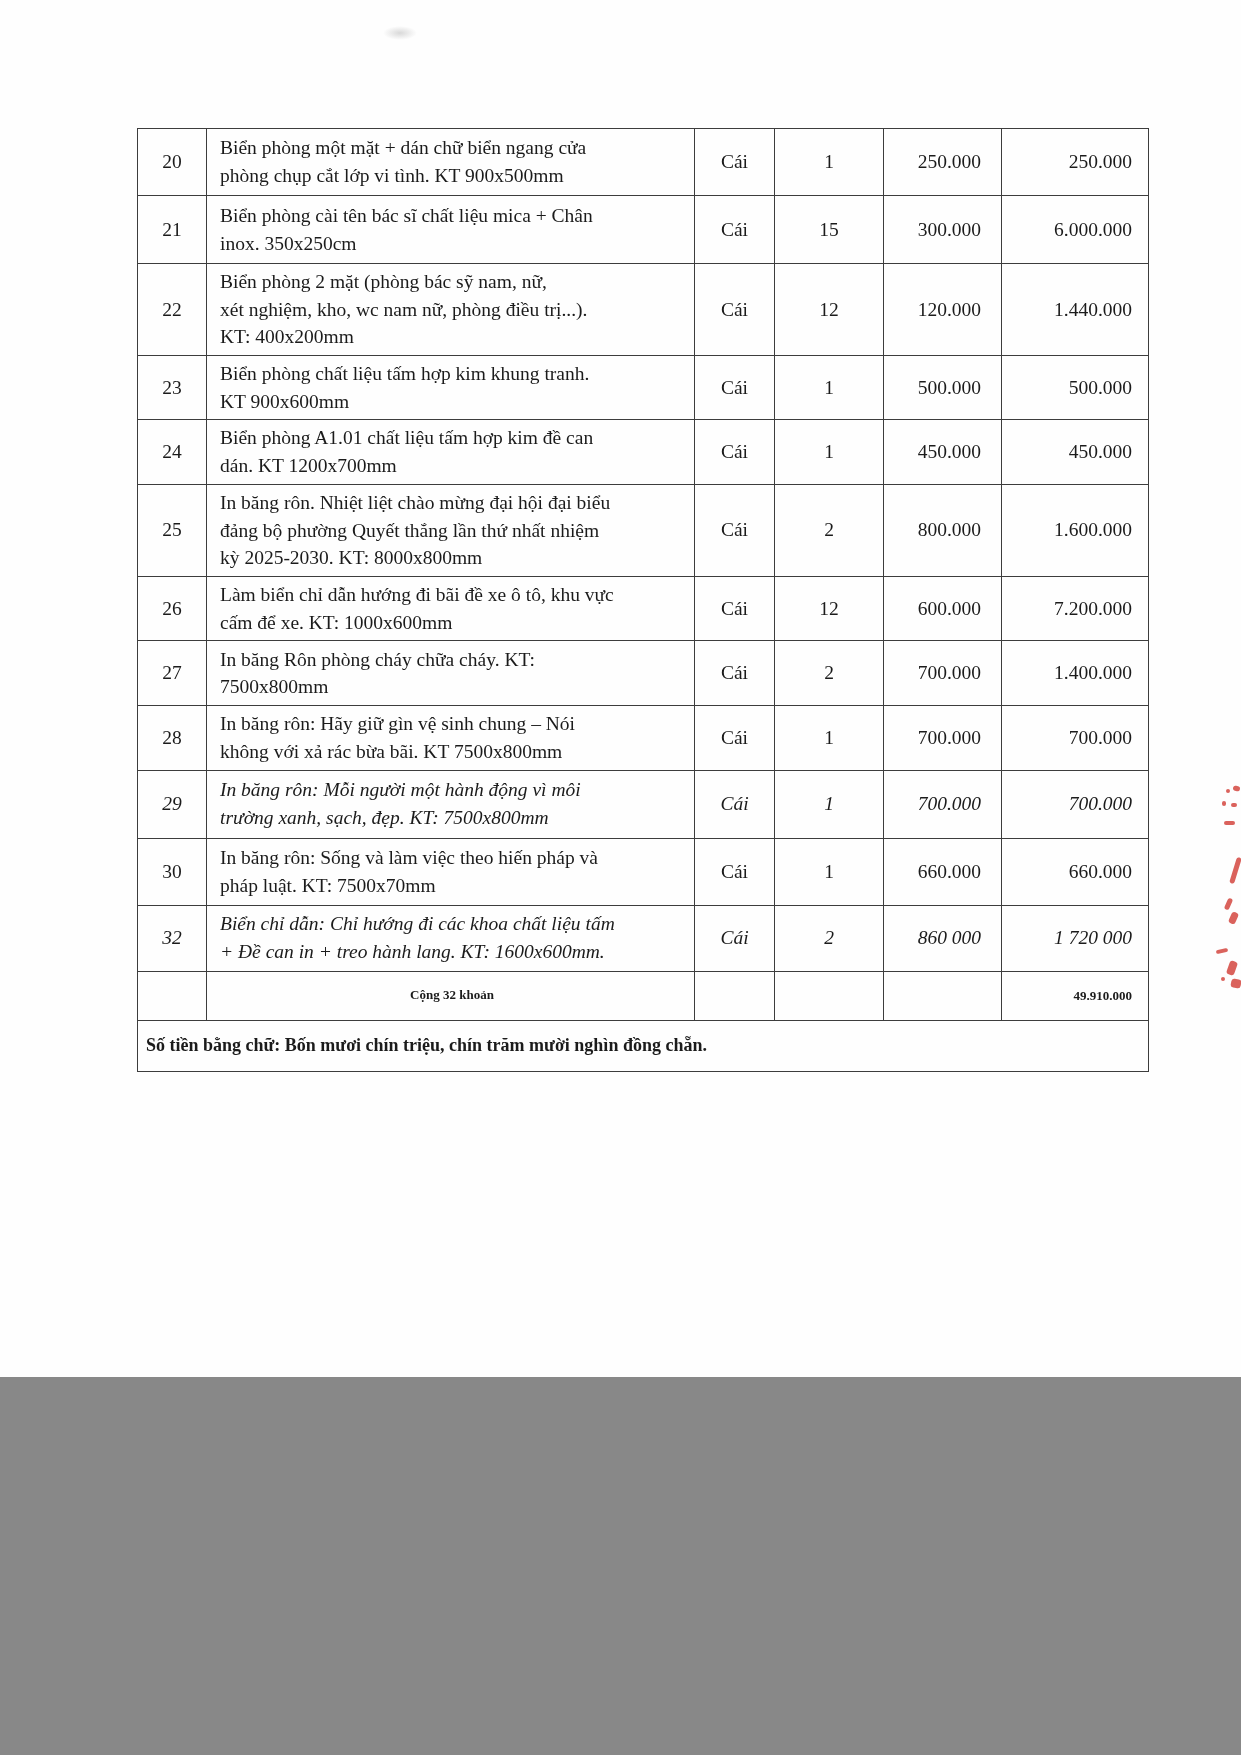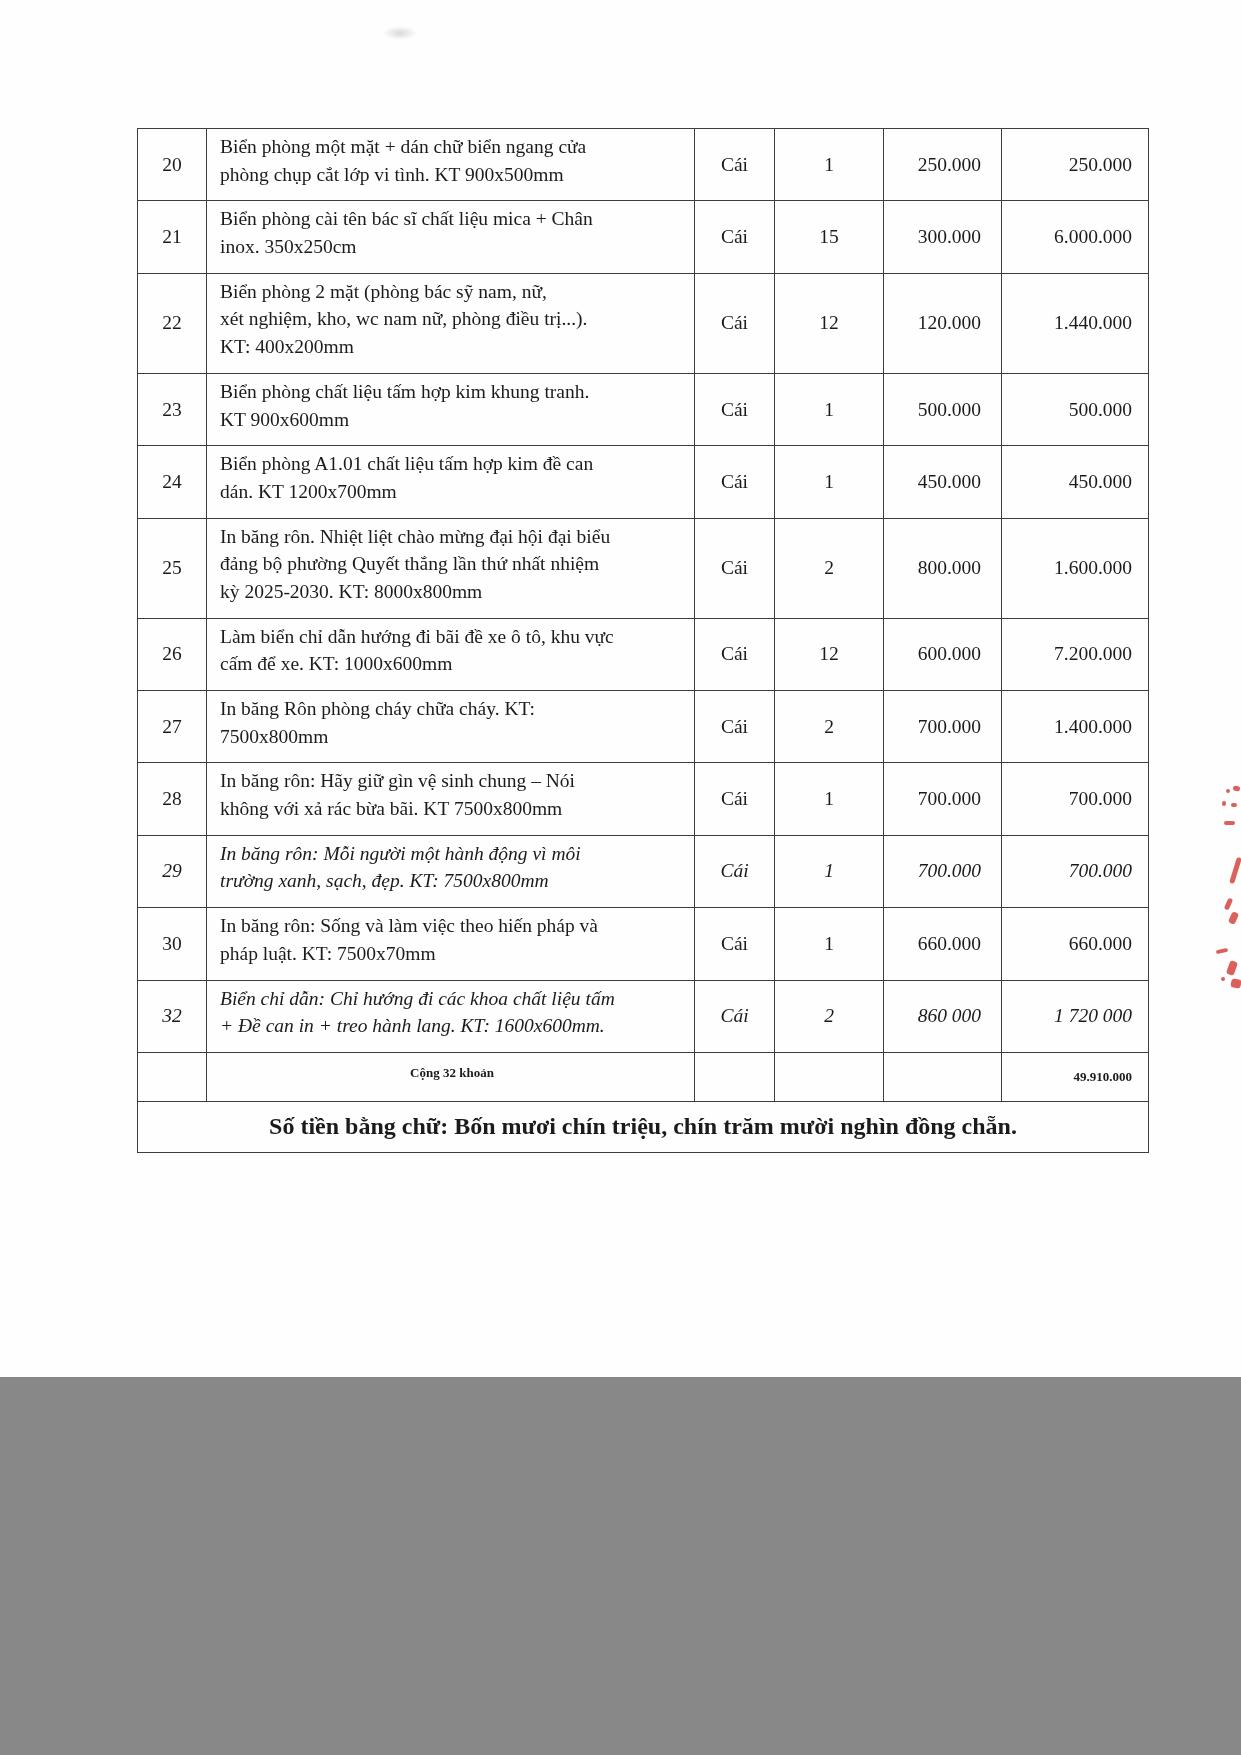--- a/index.html
+++ b/index.html
@@ -20,35 +20,34 @@
     table-layout:fixed;
   }
   table.items td{
     border:1.5px solid #3d3d3d;
     font-size:19.5px;
     vertical-align:middle;
     overflow:hidden;
   }
   .c-no{text-align:center;}
   .c-desc{
-    padding:4px 10px 12px 13px;
+    padding:4px 10px 4px 13px;
     white-space:pre-line;
     line-height:1.42;
     text-align:left;
   }
   .c-unit{text-align:center;}
   .c-qty{text-align:center;}
   .c-price{text-align:right;padding-right:20px;}
   .c-amount{text-align:right;padding-right:16px;}
   tr.total td{font-weight:bold;font-size:13px;}
   tr.total .c-desc{text-align:center;white-space:normal;}
   tr.words td{
     font-weight:bold;
-    font-size:24px;
-    text-align:center;
+    font-size:18px;
     padding:4px 8px;
   }
   .page-number{
     position:absolute;
     left:632px;top:1662px;
     font-size:24px;
     color:#2a2a2a;
   }
   .smudge{
     position:absolute;

